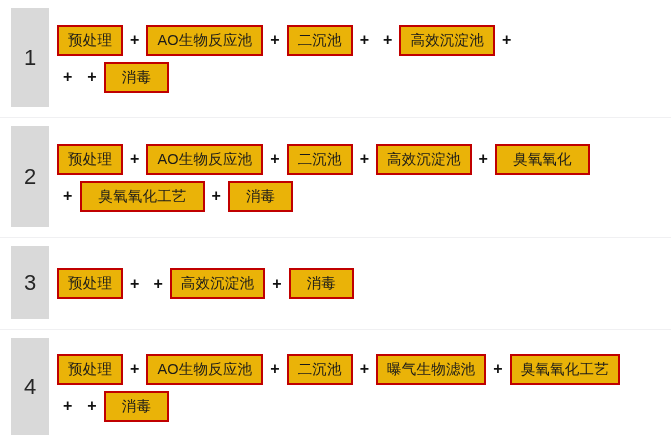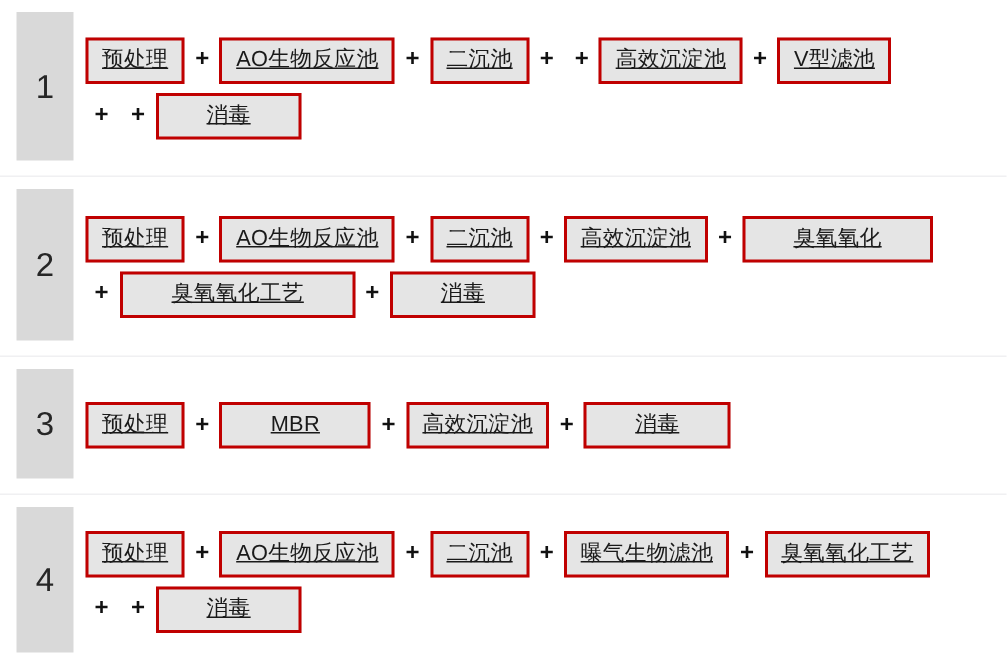--- a/index.html
+++ b/index.html
@@ -75,38 +75,37 @@
   .chain-line {
     display: flex;
     flex-wrap: nowrap;
     align-items: center;
     box-sizing: border-box;
     margin: 3px 0;
   }
 
   .step-box {
     border: 2px solid #c00000;
-    background: #e5e5e5;
+    background: #eab308;
     box-sizing: border-box;
     height: 31px;
     display: inline-flex;
     align-items: center;
     justify-content: center;
     padding: 0 9px;
     white-space: nowrap;
-    text-decoration: underline;
   }
   .step-label {
     font-size: 14.5px;
     line-height: 1;
     color: #1a1a1a;
     letter-spacing: 0.2px;
     font-family: "Liberation Sans", "DejaVu Sans", sans-serif;
   }
-  .step-box.wide { padding: 0 32px; }
+  .step-box.wide { padding: 0 16px; }
 
   .plus-sign {
     font-size: 16px;
     line-height: 1;
     color: #111111;
     font-weight: 700;
     padding: 0 7px;
     display: inline-flex;
     align-items: center;
     justify-content: center;
@@ -137,23 +136,20 @@
         <span class="plus-sign">+</span>
         <div class="step-box">
             <span class="step-label">二沉池</span>
           </div>
         <span class="plus-sign">+</span>
         <span class="plus-sign">+</span>
         <div class="step-box">
             <span class="step-label">高效沉淀池</span>
           </div>
         <span class="plus-sign">+</span>
-        <div class="step-box">
-            <span class="step-label">V型滤池</span>
-          </div>
       </div>
       <div class="chain-line">
         <span class="plus-sign plus-lead">+</span>
         <span class="plus-sign">+</span>
         <div class="step-box wide">
             <span class="step-label">消毒</span>
           </div>
       </div>
     </div>
   </div>
@@ -204,23 +200,20 @@
       <div class="row-index-block">
         <span class="row-index-label">3</span>
       </div>
     </div>
     <div class="row-content">
       <div class="chain-line">
         <div class="step-box">
             <span class="step-label">预处理</span>
           </div>
         <span class="plus-sign">+</span>
-        <div class="step-box wide">
-            <span class="step-label">MBR</span>
-          </div>
         <span class="plus-sign">+</span>
         <div class="step-box">
             <span class="step-label">高效沉淀池</span>
           </div>
         <span class="plus-sign">+</span>
         <div class="step-box wide">
             <span class="step-label">消毒</span>
           </div>
       </div>
     </div>

